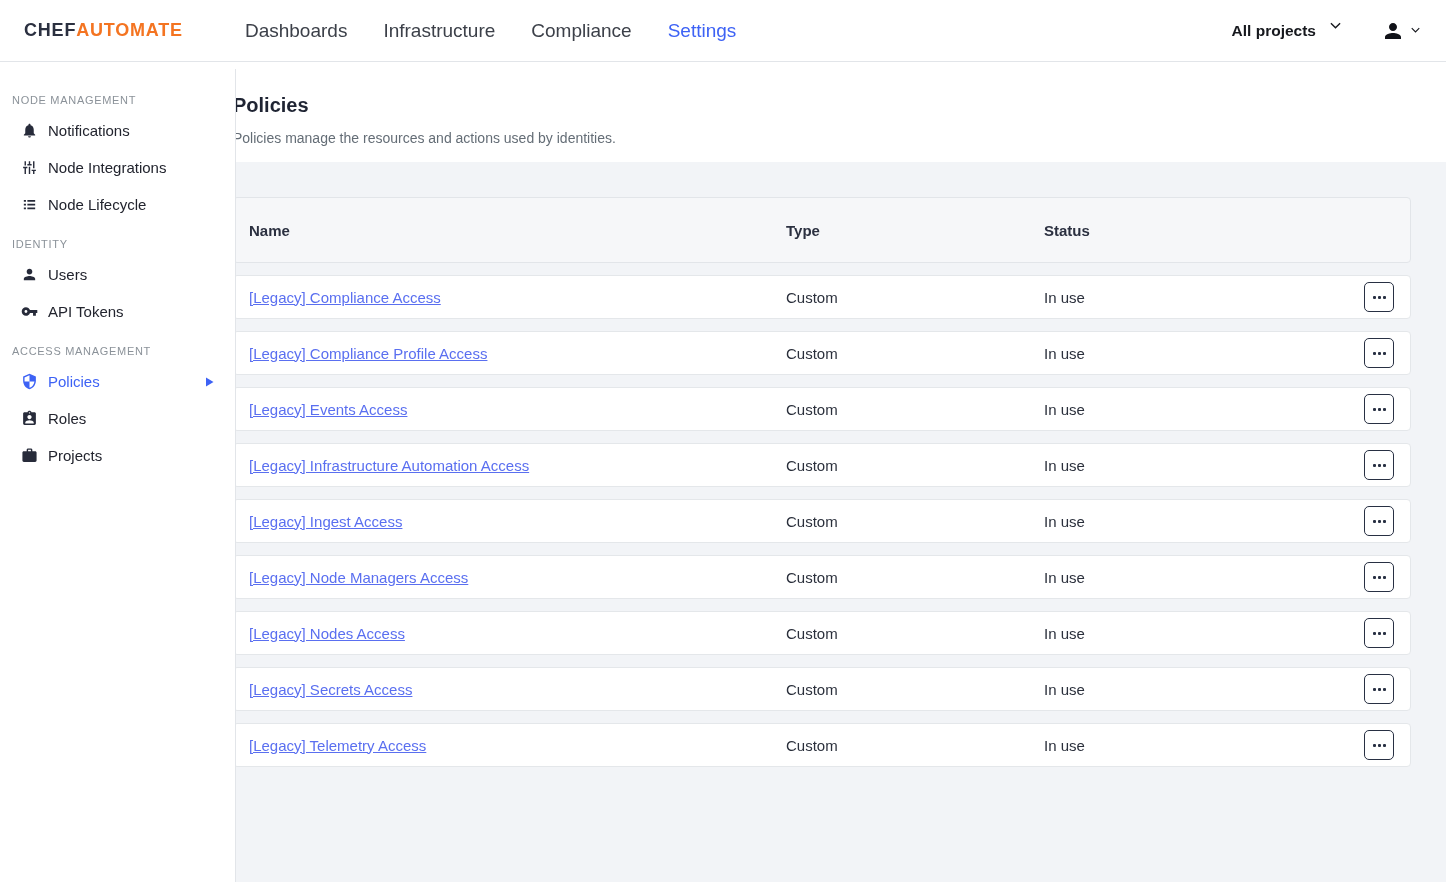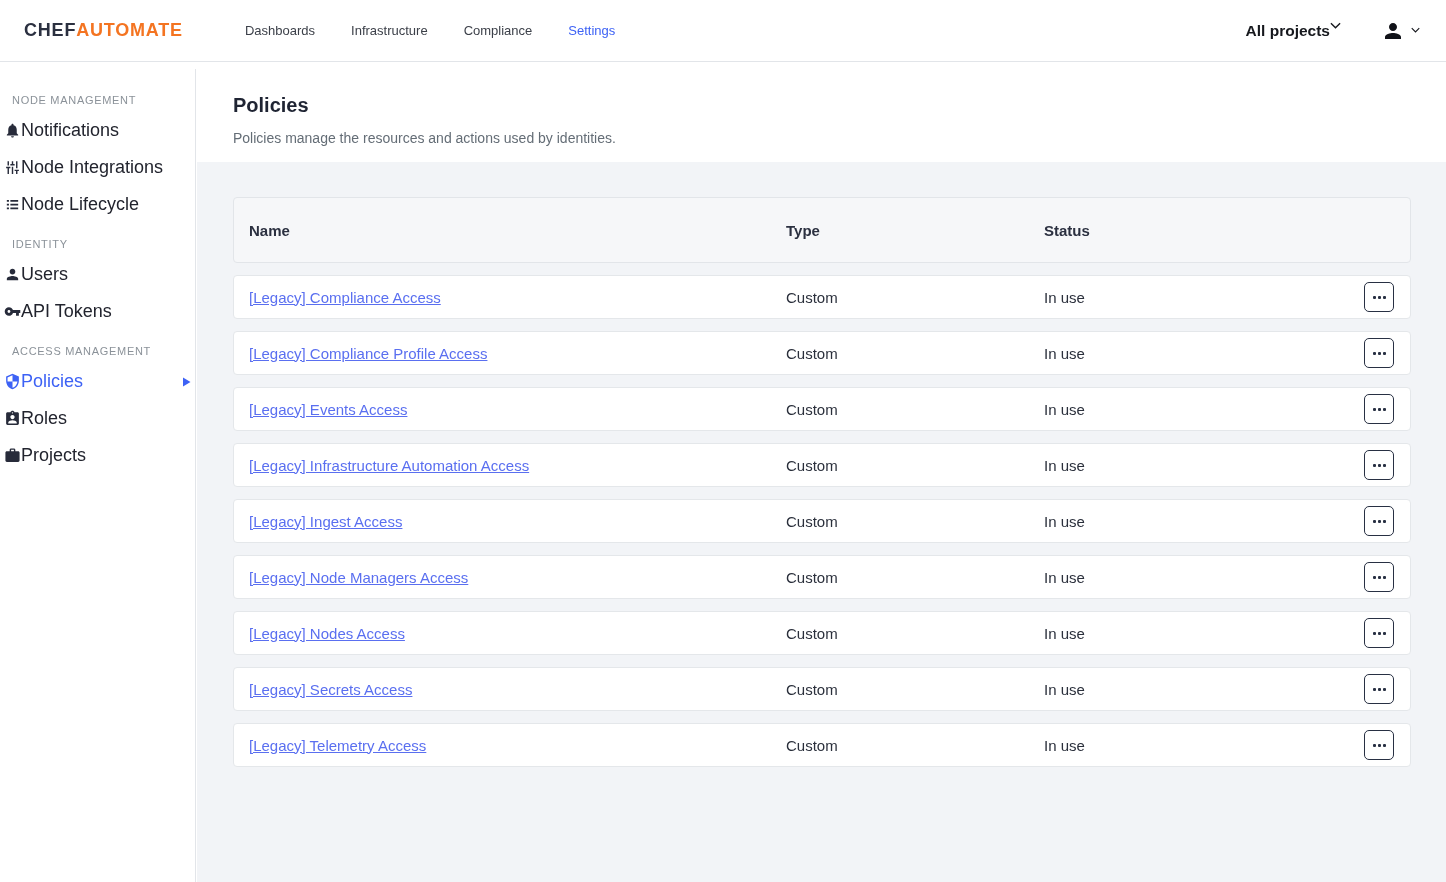--- a/index.html
+++ b/index.html
@@ -9,42 +9,42 @@
   
   .topnav {
     position: fixed; top: 0; left: 0; right: 0; height: 62px;
     background: #fff; border-bottom: 1px solid #e2e5e9;
     display: flex; align-items: center; padding: 0 24px; z-index: 10;
   }
   .logo { font-size: 18px; font-weight: 700; letter-spacing: .8px; cursor: pointer; white-space: nowrap; }
   .logo .chef { color: #2b3040; }
   .logo .automate { color: #f47421; font-weight: 600; }
   .nav-links { display: flex; align-items: center; margin-left: 62px; gap: 36px; }
-  .nav-link { font-size: 13px; color: #3c4049; text-decoration: none; cursor: pointer; }
+  .nav-link { font-size: 19px; color: #3c4049; text-decoration: none; cursor: pointer; }
   .nav-link.active { color: #3d62f5; }
   .topnav-right { margin-left: auto; display: flex; align-items: center; }
-  .projects-filter { display: flex; align-items: flex-start; cursor: pointer; }
+  .projects-filter { display: flex; align-items: flex-start; gap: 14px; cursor: pointer; }
   .projects-label { font-size: 15.5px; font-weight: 700; color: #16181d; }
   .chev { width: 11px; height: 7px; display: inline-block; }
   .chev svg { display: block; }
   .user-menu { display: flex; align-items: center; gap: 6px; margin-left: 40px; cursor: pointer; }
   .avatar { width: 24px; height: 24px; color: #101218; }
 
   
   .sidebar {
-    position: fixed; top: 69px; left: 0; bottom: 0; width: 196px;
+    position: fixed; top: 69px; left: 0; bottom: 0; width: 236px;
     background: #fff; border-right: 1px solid #e2e5e9; padding-top: 10px; z-index: 5;
   }
   .side-section-title {
     font-size: 11px; color: #8b9299; letter-spacing: .7px;
     margin: 15px 0 6px 12px; font-weight: 400;
   }
   .side-item {
-    display: flex; align-items: center; height: 37px; padding: 0 4px;
-    font-size: 18px; color: #22242e; cursor: pointer; text-decoration: none;
+    display: flex; align-items: center; height: 37px; padding: 0 21px;
+    gap: 10px; font-size: 15px; color: #22242e; cursor: pointer; text-decoration: none;
   }
   .side-item .s-icon { width: 17px; height: 17px; flex: 0 0 17px; color: #272b3a; display: flex; }
   .side-item .s-icon svg { width: 17px; height: 17px; }
   .side-item.active { color: #3d62f5; }
   .side-item.active .s-icon { color: #3d62f5; }
   .side-arrow { margin-left: auto; width: 8px; height: 10px; color: #3d62f5; display: flex; align-items: center; }
 
   
   .main { position: absolute; top: 69px; left: 197px; right: 0; bottom: 0; background: #f2f4f7; }
   .page-header { background: #fff; padding: 25px 36px 0 36px; height: 93px; }

